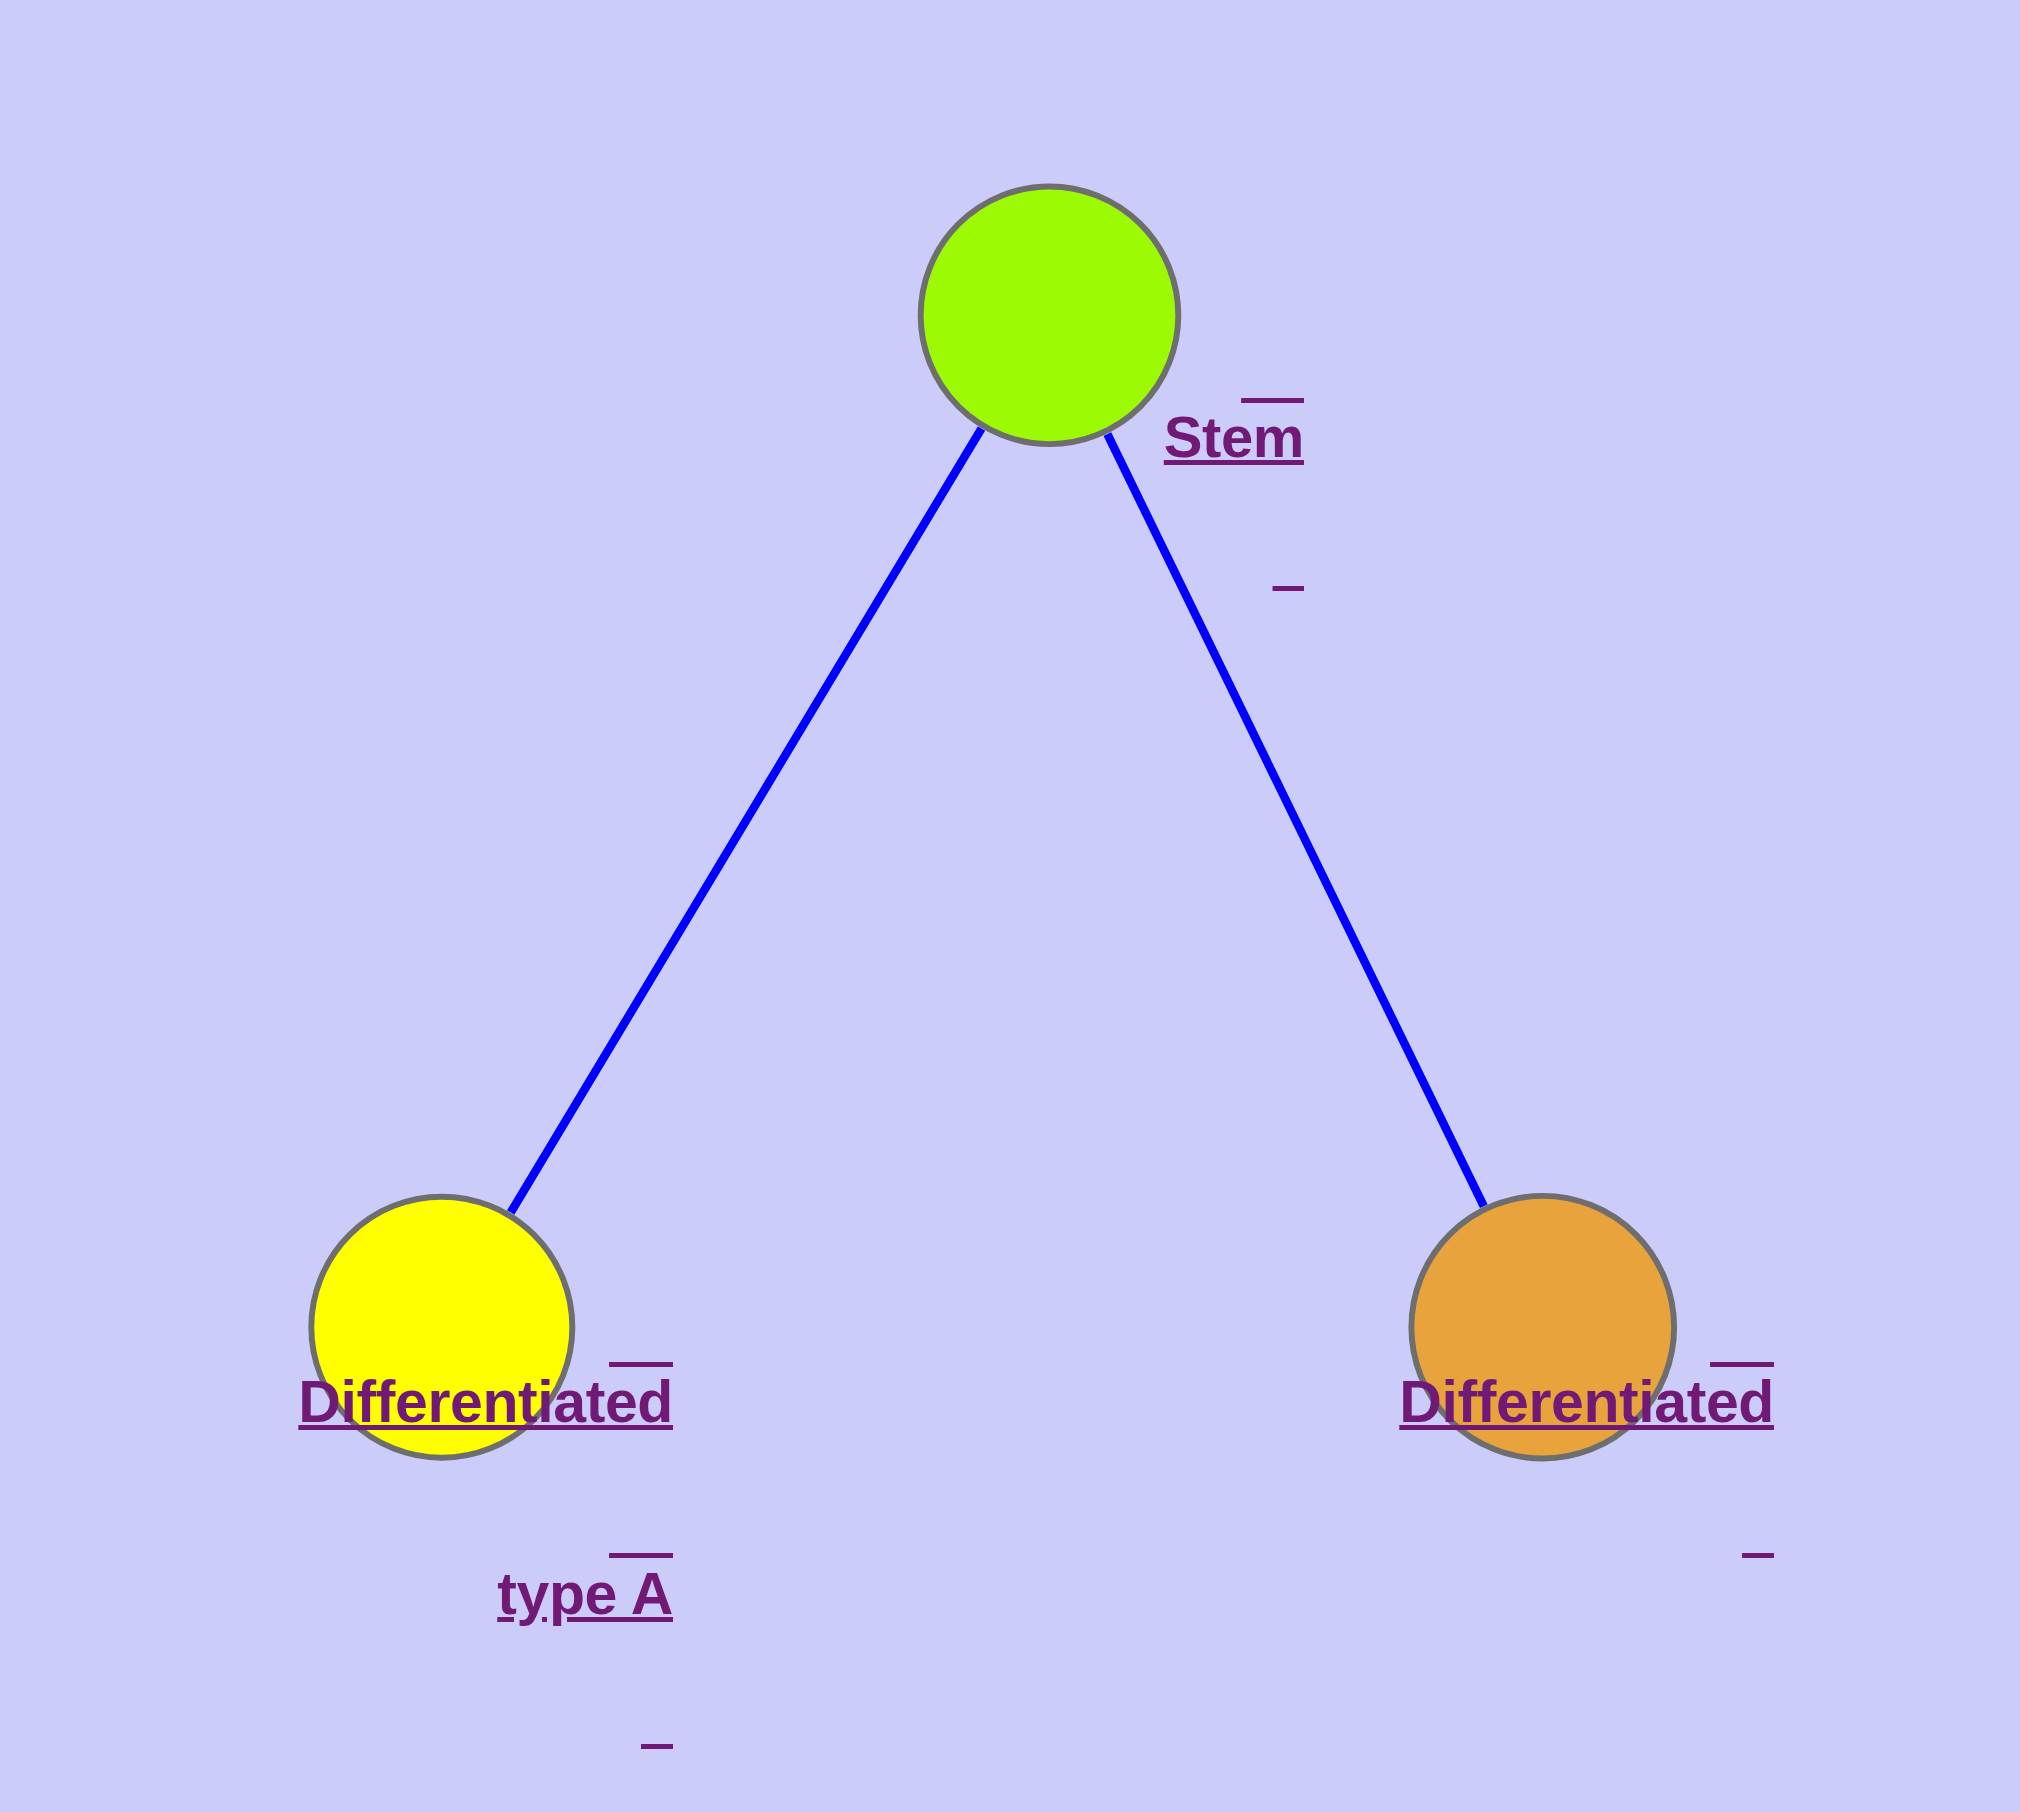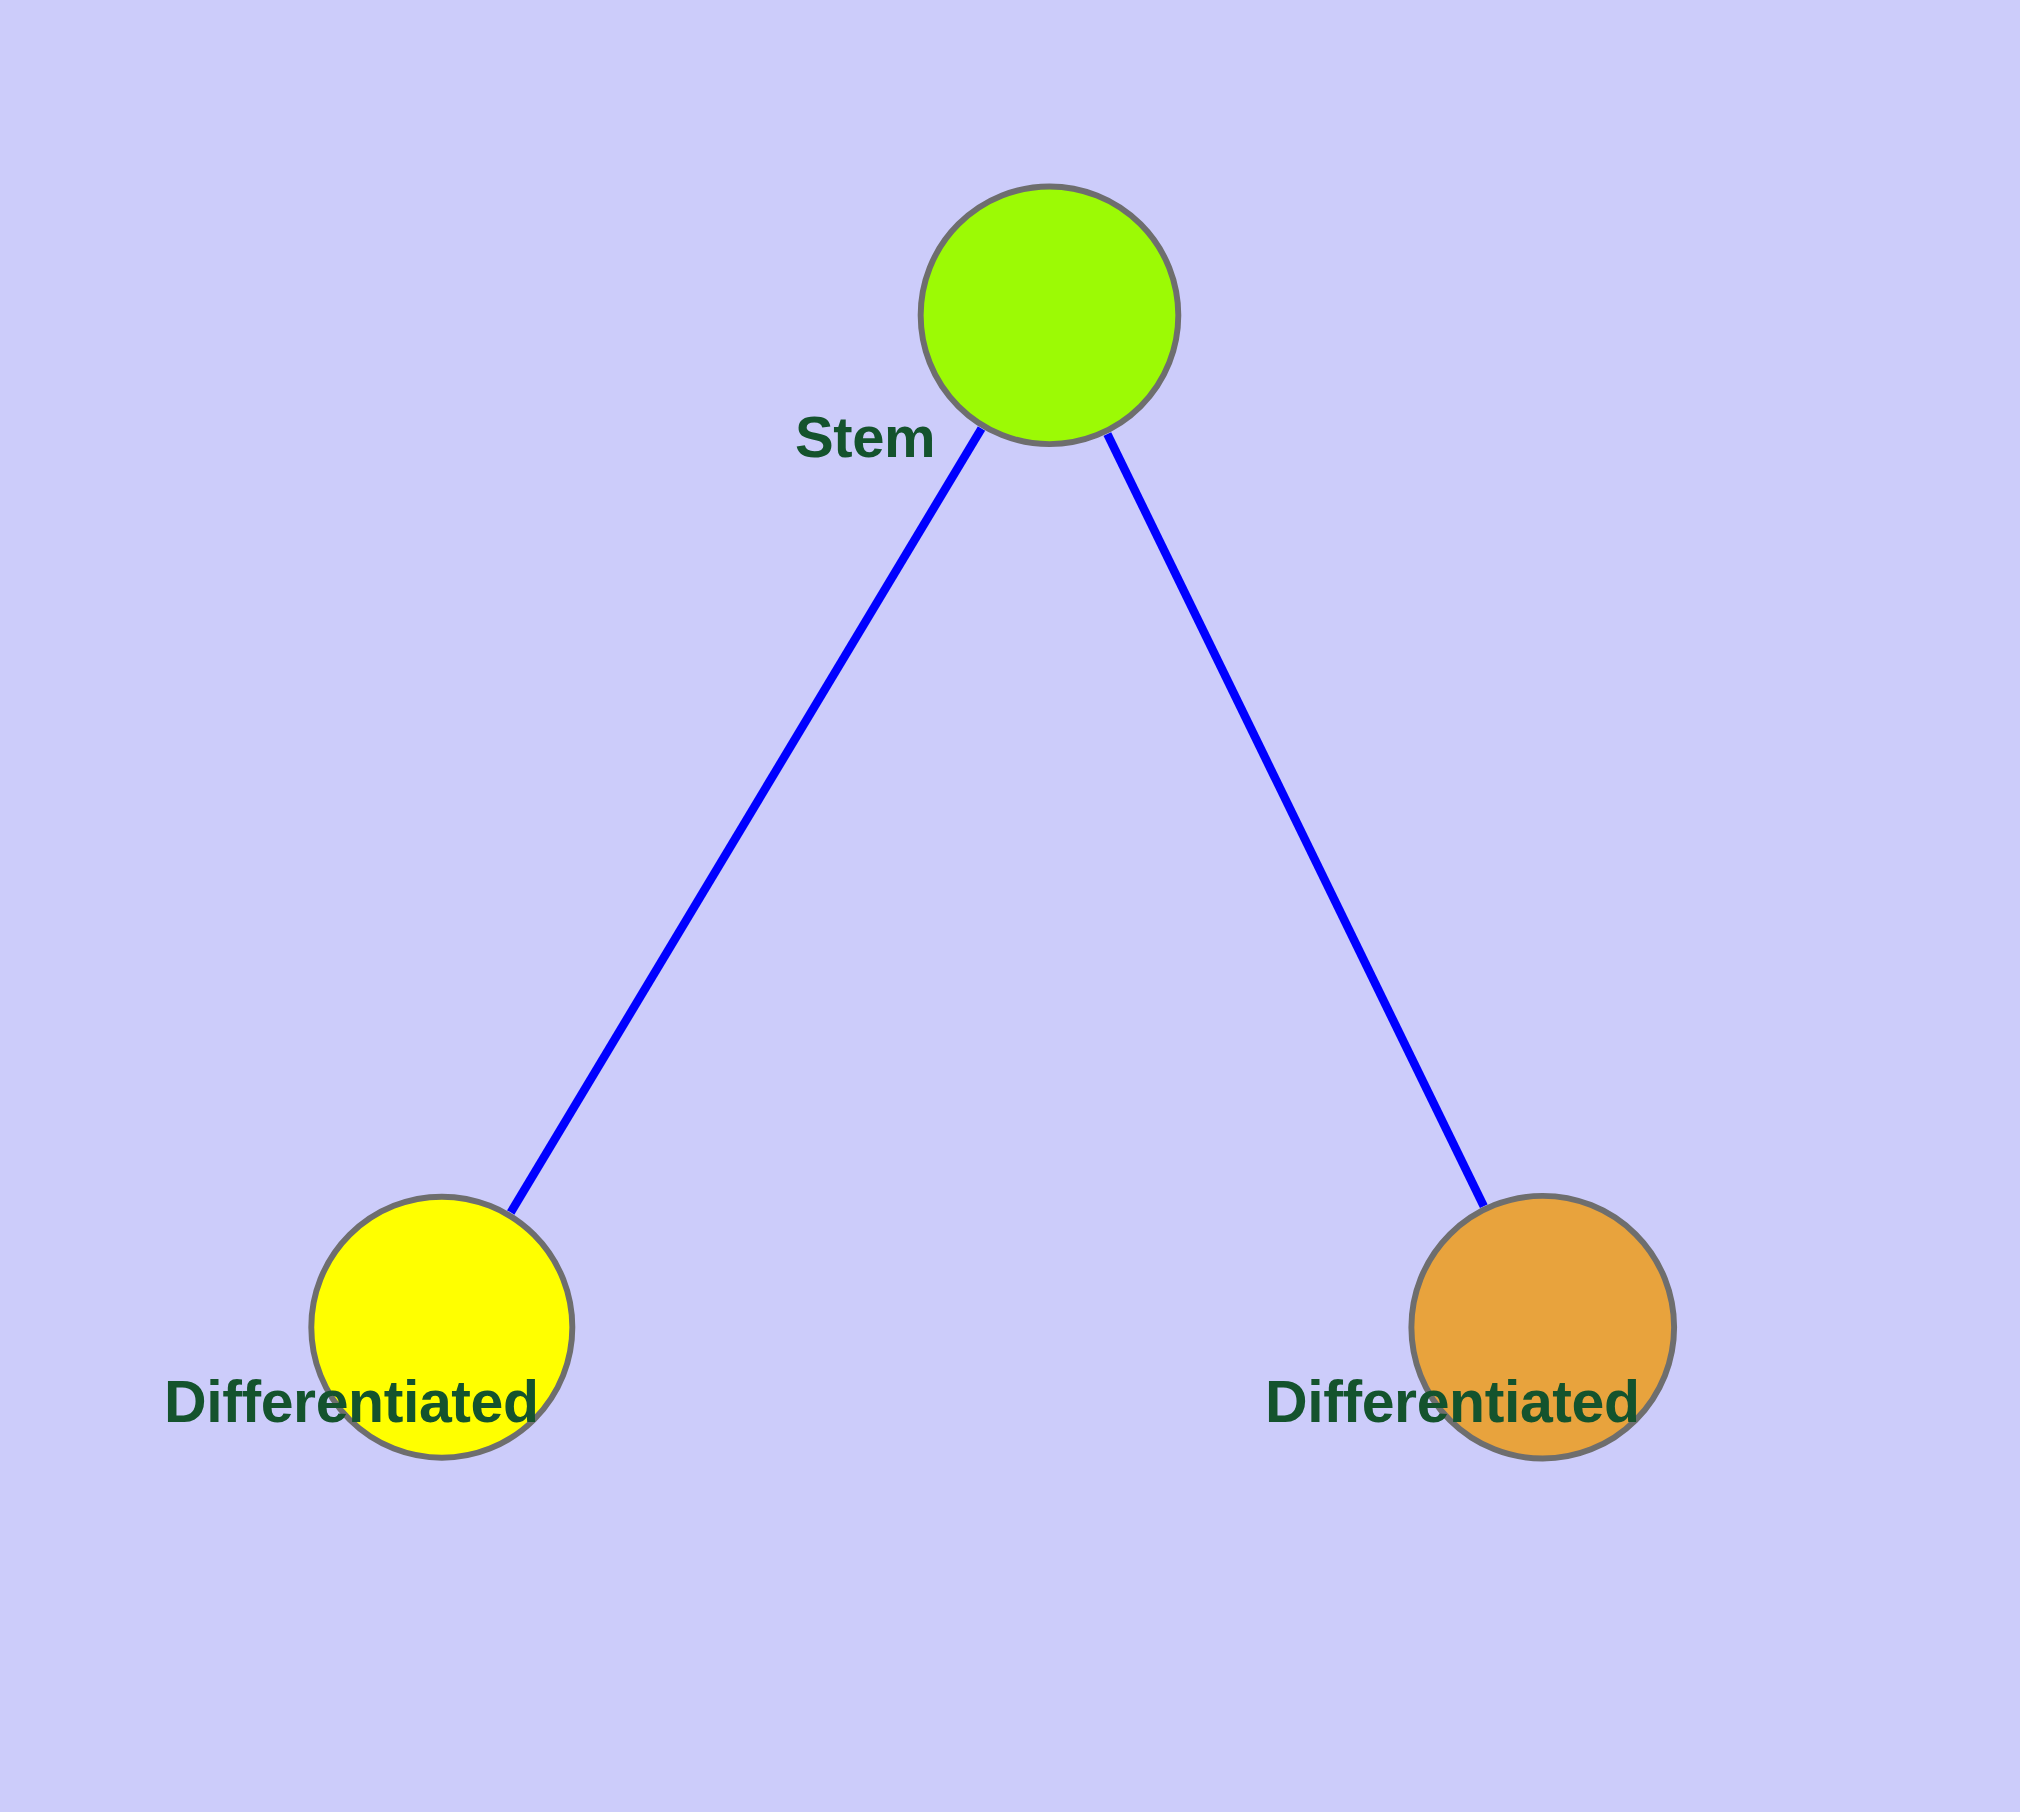--- a/index.html
+++ b/index.html
@@ -23,27 +23,28 @@
     background: #ccccfa;
   }
   #graph-svg {
     position: absolute;
     left: 0; top: 0;
     width: 2021px;
     height: 1812px;
   }
   .node-label {
     position: absolute;
-    text-align: left;
+    text-align: right;
     font-weight: bold;
-    color: #14532d;
+    color: #701a75;
     line-height: 1.08;
     white-space: pre;
     pointer-events: none;
     letter-spacing: -0.4px;
+    text-decoration: underline;
   }
   #label-stem {
     font-size: 58px;
     left: 795px;
     top: 281px;
     width: 509px;
   }
   #label-diff-a {
     font-size: 59px;
     left: 164px;
@@ -86,20 +87,21 @@
 
     <circle cx="1820" cy="1566" r="155" fill="#e8a33d" stroke="#6e6e6e" stroke-width="7"></circle>
   </svg>
 
   <div class="node-label" id="label-stem">
     <div>Stem</div>
   </div>
 
   <div class="node-label" id="label-diff-a">
     <div>Differentiated</div>
+    <div>type A</div>
   </div>
 
   <div class="node-label" id="label-diff-b">
     <div>Differentiated</div>
   </div>
 
 </div>
 
 
 </body></html>

